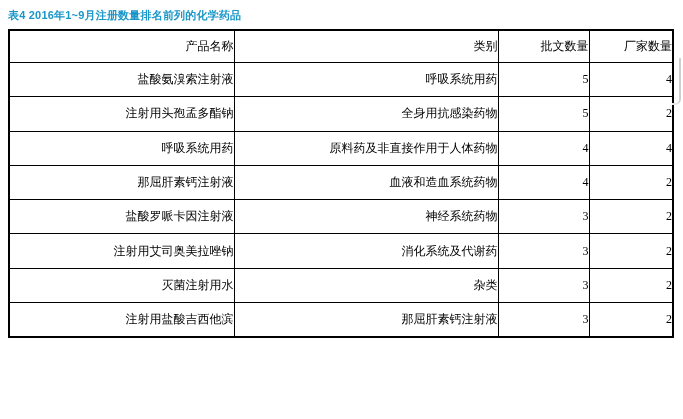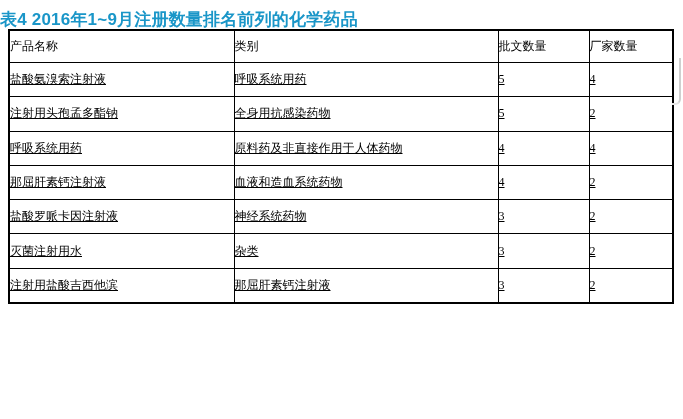--- a/index.html
+++ b/index.html
@@ -6,47 +6,47 @@
   body {
     width:683px; height:419px;
     background:#ffffff;
     position:relative;
     font-family:"Liberation Serif", serif;
     color:#000;
     overflow:hidden;
   }
   .doc-title {
     position:absolute;
-    left:0; top:8px;
+    left:8px; top:8px;
     font-family:"Liberation Sans", sans-serif;
     font-weight:bold;
-    font-size:17px;
+    font-size:11px;
     letter-spacing:0.2px;
     white-space:nowrap;
   }
   table.data-table {
     position:absolute;
     left:8px; top:29px;
     width:664px;
     border-collapse:collapse;
     table-layout:fixed;
     border:2px solid #000;
   }
   .data-table th, .data-table td {
     border:1px solid #000;
-    text-align:left;
+    text-align:right;
     vertical-align:middle;
     font-size:12px;
     font-weight:normal;
     padding:0;
     overflow:hidden;
     white-space:nowrap;
   }
   .data-table th { height:31px; }
-  .data-table td { height:33.3px;text-decoration:underline; }
+  .data-table td { height:33.3px; }
   .num { font-family:"Liberation Serif", serif; }
   .edge-artifact {
     position:absolute;
     left:672px; top:58px;
     width:7px; height:45px;
     border-right:2px solid #cfcfcf;
     border-bottom:2px solid #e4e4e4;
     border-bottom-right-radius:6px;
   }
 </style>
@@ -95,20 +95,26 @@
       <td class="num">4</td>
       <td class="num">2</td>
     </tr>
     <tr>
       <td>盐酸罗哌卡因注射液</td>
       <td>神经系统药物</td>
       <td class="num">3</td>
       <td class="num">2</td>
     </tr>
     <tr>
+      <td>注射用艾司奥美拉唑钠</td>
+      <td>消化系统及代谢药</td>
+      <td class="num">3</td>
+      <td class="num">2</td>
+    </tr>
+    <tr>
       <td>灭菌注射用水</td>
       <td>杂类</td>
       <td class="num">3</td>
       <td class="num">2</td>
     </tr>
     <tr>
       <td>注射用盐酸吉西他滨</td>
       <td>那屈肝素钙注射液</td>
       <td class="num">3</td>
       <td class="num">2</td>

